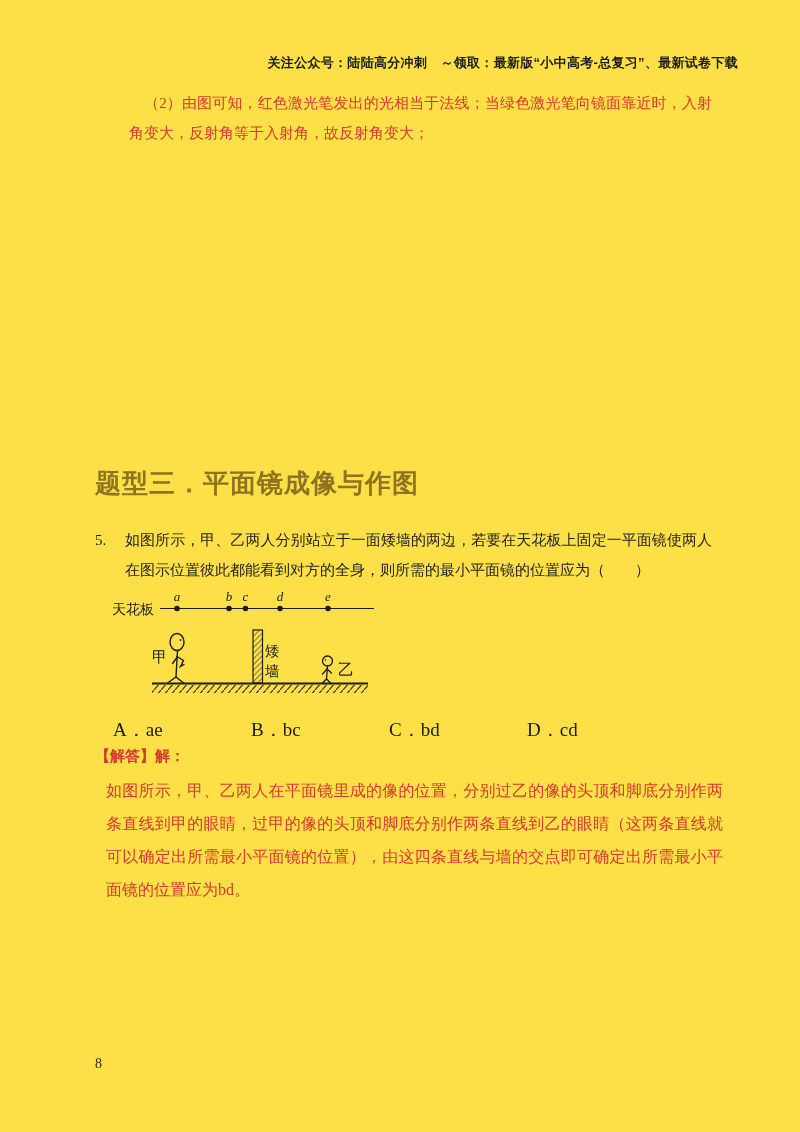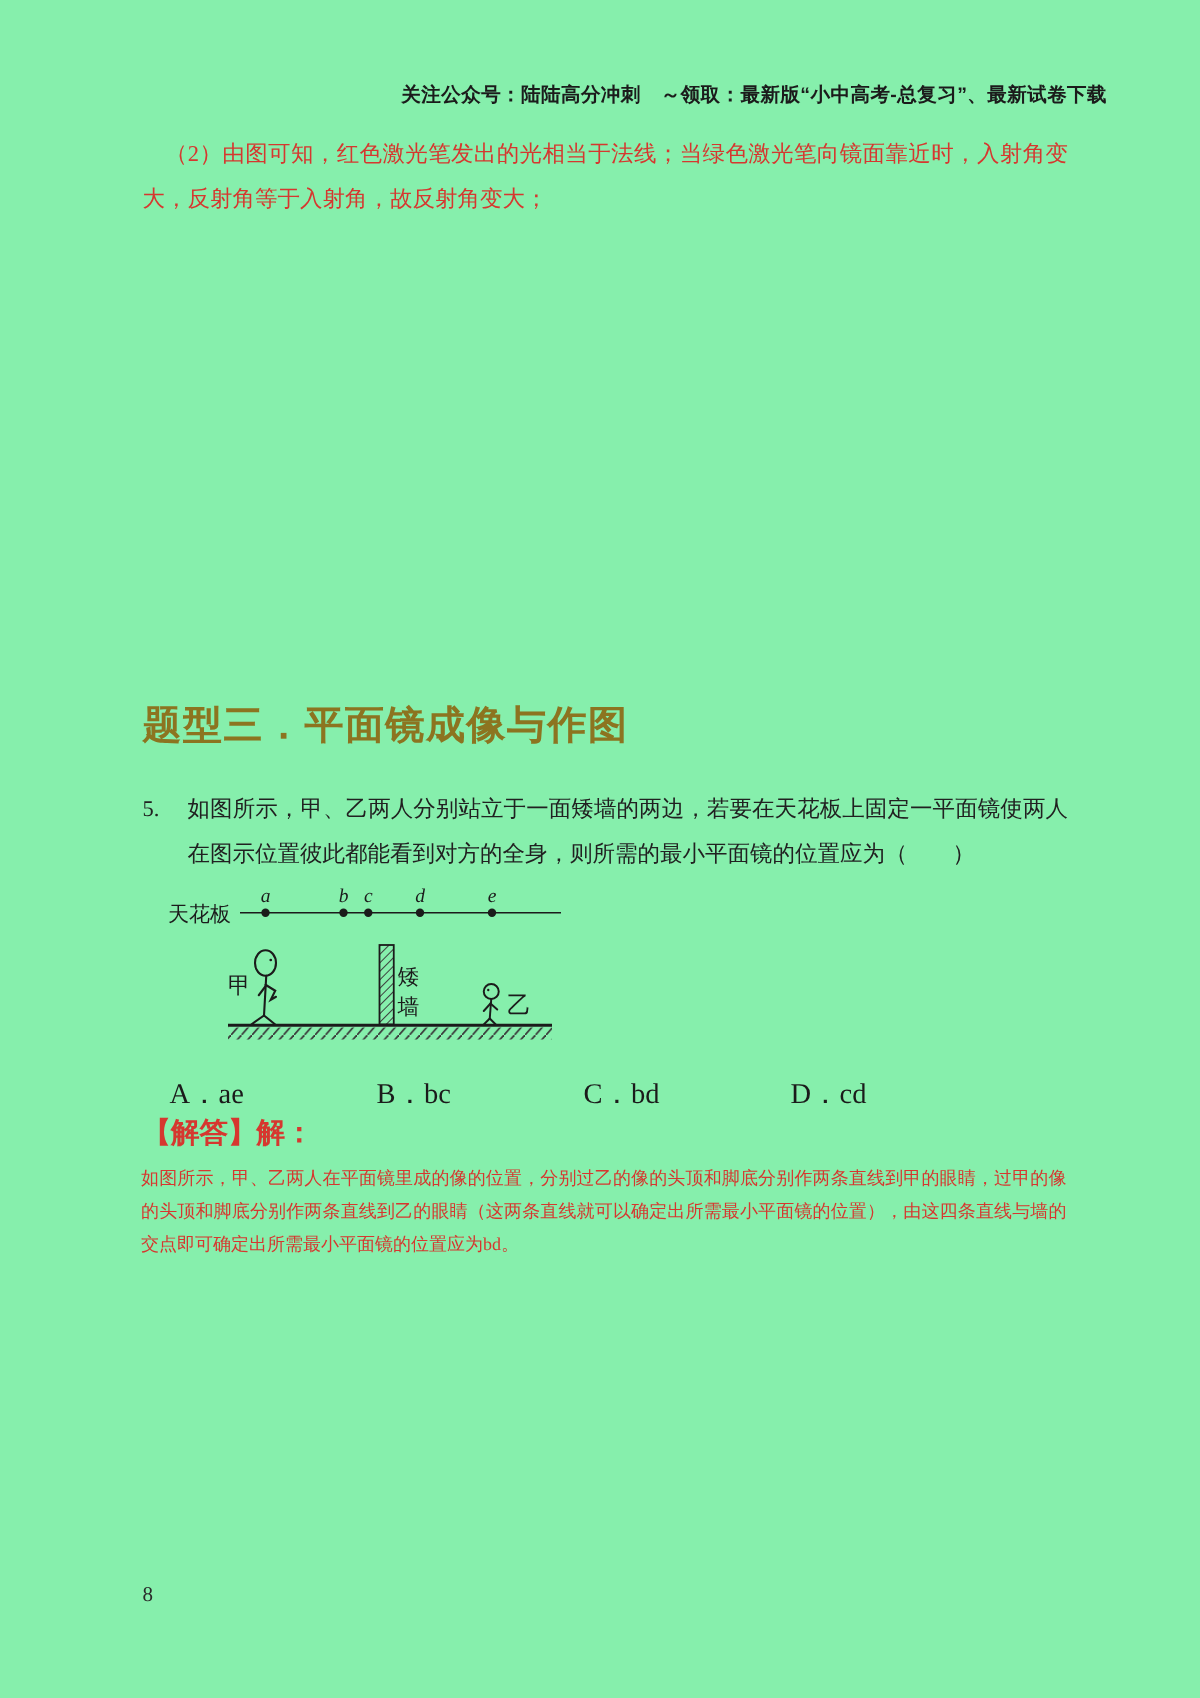--- a/index.html
+++ b/index.html
@@ -1,21 +1,21 @@
 <!DOCTYPE html>
 <html><head>
 <meta charset="utf-8">
 <style>
   * { margin: 0; padding: 0; box-sizing: border-box; }
   html, body { background: #ffffff; }
   .page {
     position: relative;
     width: 800px;
     height: 1132px;
-    background: #86efac;
+    background: #fde047;
     font-family: "Liberation Serif", serif;
     color: #212121;
     overflow: hidden;
   }
   .header {
     position: absolute;
     top: 54px; left: 0; right: 62px;
     text-align: right;
     font-family: "Liberation Sans", sans-serif;
     font-weight: bold;
@@ -24,21 +24,21 @@
     letter-spacing: 0.3px;
   }
   .analysis {
     position: absolute;
     top: 88px; left: 95px; width: 617px;
     color: #d6372f;
     font-size: 15px;
     line-height: 30px;
     text-align: justify;
   }
-  .analysis p.indent { text-indent: 15px; }
+  .analysis p.indent { text-indent: 15px; margin-left: 34px; }
   .section-title {
     position: absolute;
     top: 466px; left: 95px;
     font-family: "Liberation Sans", sans-serif;
     font-weight: bold;
     font-size: 26px;
     color: #8c7420;
     letter-spacing: 1px;
   }
   .question {
@@ -65,31 +65,31 @@
     top: 718px; left: 113px;
     display: flex;
     font-size: 19px;
     line-height: 24px;
     color: #1b1b1b;
   }
   .options span { width: 138px; }
   .solution-tag {
     position: absolute;
     top: 744px; left: 95px;
-    font-size: 19px;
+    font-size: 15px;
     line-height: 24px;
     color: #d6372f;
     font-weight: bold;
   }
   .solution {
     position: absolute;
-    top: 774px; left: 94px; width: 617px;
+    top: 774px; left: 106px; width: 617px;
     color: #d6372f;
-    font-size: 12px;
-    line-height: 22px;
+    font-size: 16px;
+    line-height: 33px;
     text-align: justify;
   }
   .page-number {
     position: absolute;
     top: 1056px; left: 95px;
     font-size: 14px;
     color: #2a2a2a;
   }
   .fig-label { font-family: "Liberation Serif", serif; fill: #1b1b1b; }
   .fig-point-label { font-family: "Liberation Serif", serif; font-style: italic; fill: #1b1b1b; }

